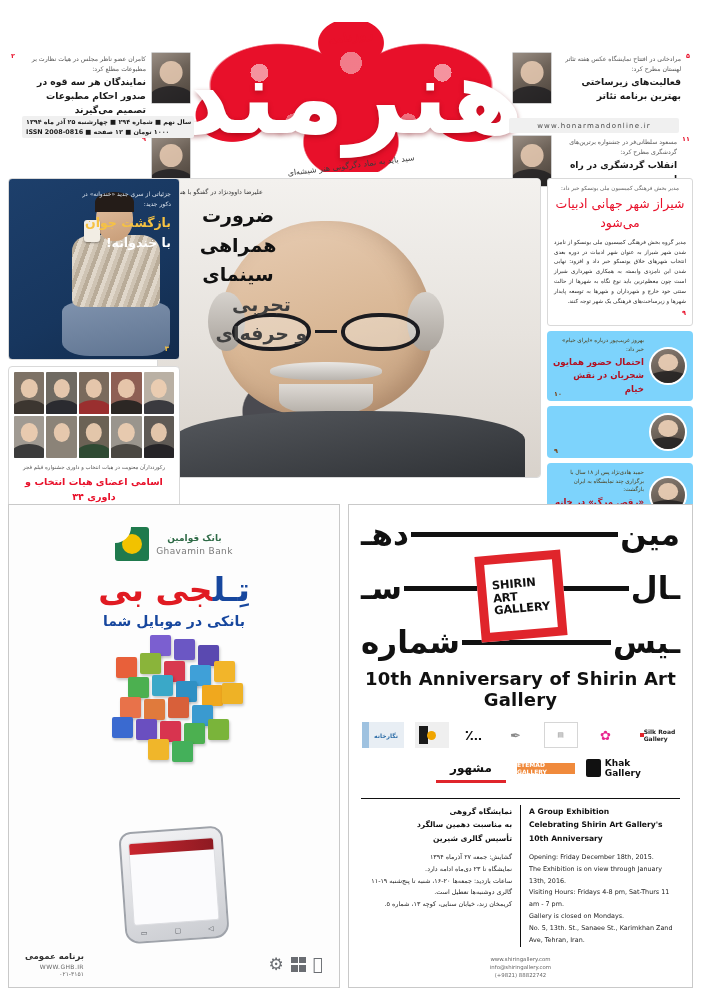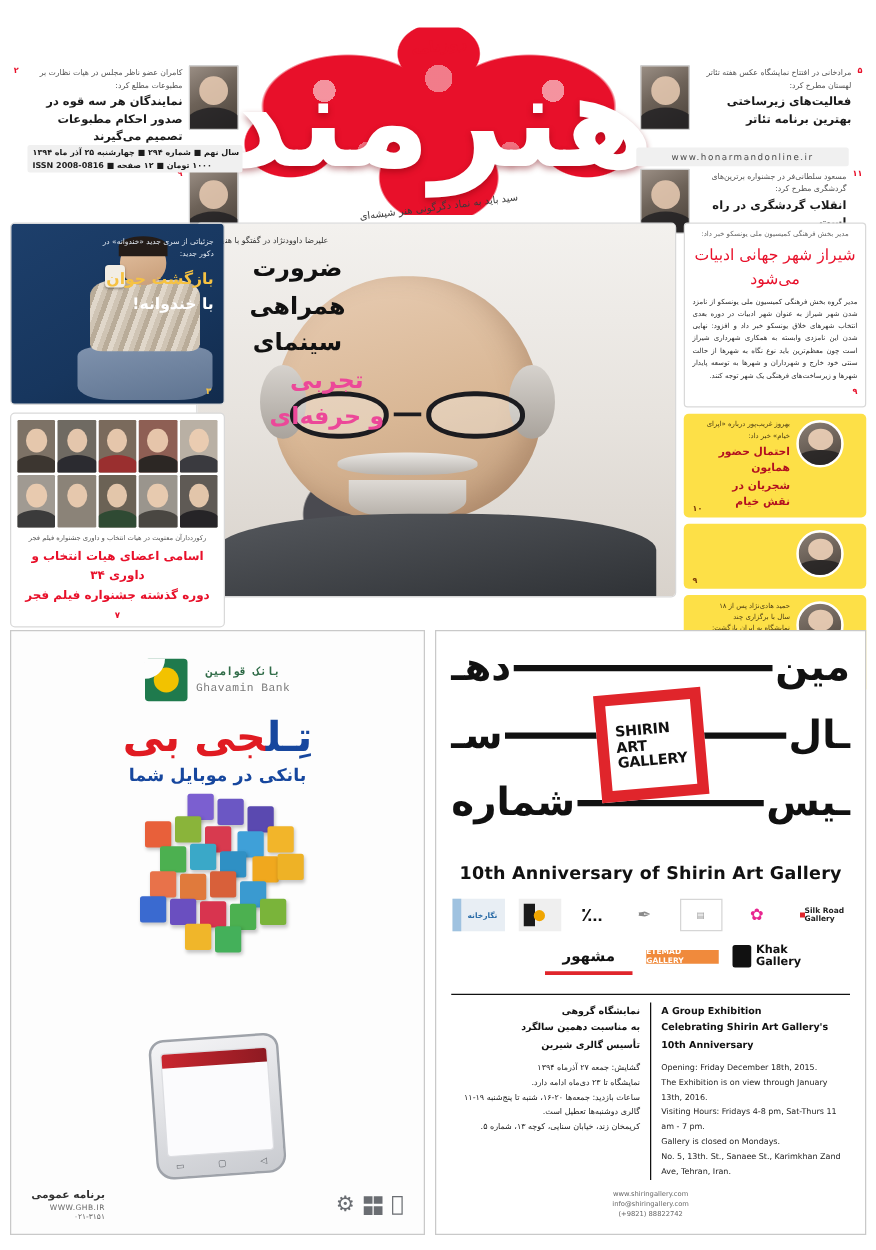--- a/index.html
+++ b/index.html
@@ -109,22 +109,22 @@
   .shiraz .sub { font-size: 5.6px; color: #666; text-align: center; line-height: 1.5; }
   .shiraz .head {
     font-size: 12.5px; font-weight: 400; color: #e8102a; text-align: center;
     line-height: 1.5; margin: 3px 0 5px;
   }
   .shiraz .body { font-size: 5.6px; color: #2a2a2a; text-align: justify; line-height: 1.75; }
   .shiraz .pg { font-size: 6.5px; color: #e8102a; font-weight: 700; text-align: right; margin-top: 3px; }
 
   
   .ocard {
-    margin-top: 5px; background: #fde047; border-radius: 4px;
-    padding: 5px 18px; display: flex; gap: 5px; align-items: flex-start;
+    margin-top: 5px; background: #7dd3fc; border-radius: 4px;
+    padding: 5px 6px; display: flex; gap: 5px; align-items: center;
     min-height: 52px; position: relative;
   }
   .ocard .avatar {
     width: 38px; height: 38px; flex: 0 0 38px; border-radius: 50%;
     border: 2px solid #fff; overflow: hidden; position: relative;
     background: linear-gradient(160deg, #8a7e74, #4e453d);
   }
   .ocard .avatar::before {
     content: ""; position: absolute; left: 50%; top: 14%;
     transform: translateX(-50%); width: 58%; height: 50%;
@@ -184,25 +184,25 @@
   }
   .mainstory .headline {
     position: absolute; top: 8px; left: 10px; width: 140px; text-align: left;
   }
   .mainstory .headline .sub {
     font-size: 6.4px; color: #333; line-height: 1.6; margin-bottom: 4px; text-align: left;
   }
   .mainstory .headline .h1 {
     font-size: 19px; font-weight: 700; line-height: 1.55; text-align: center; color: #111;
   }
-  .mainstory .headline .h1 .red { color: #ec4899; margin-left: 47px; }
+  .mainstory .headline .h1 .red { color: #404040; margin-left: 47px; }
 
   
   .blue-panel {
-    position: relative; height: 146px; border: 1px solid #d9d9d9; border-radius: 4px;
+    position: relative; height: 182px; border: 1px solid #d9d9d9; border-radius: 4px;
     overflow: hidden; background: linear-gradient(150deg, #1d3f6b 0%, #17365e 60%, #122b4c 100%);
   }
   .blue-panel .person {
     position: absolute; right: 2px; bottom: 0; width: 72%; height: 94%;
   }
   .blue-panel .p-head {
     position: absolute; left: 34%; top: 4%; width: 30%; height: 26%;
     border-radius: 48%; background: linear-gradient(160deg,#e4c2a2,#c79c77);
   }
   .blue-panel .p-hair {
@@ -262,21 +262,21 @@
     width: 34px; height: 34px; background: #1f7a4d; border-radius: 3px; position: relative;
   }
   .bank-mark::before {
     content: ""; position: absolute; left: 7px; top: 7px; width: 20px; height: 20px;
     border-radius: 50%; background: #f2c200;
   }
   .bank-mark::after {
     content: ""; position: absolute; left: 0; top: 0; width: 16px; height: 16px;
     background: #fdfdfd; border-radius: 0 0 100% 0;
   }
-  .bank-names { text-align: center; font-family: Liberation Mono, monospace; }
+  .bank-names { text-align: center; }
   .bank-fa { font-size: 9px; color: #2f6b47; font-weight: 700; line-height: 1.4; }
   .bank-en { font-size: 9px; color: #7a7a7a; letter-spacing: .4px; direction: ltr; margin-top: 2px; }
 
   .bank-title { text-align: center; margin-top: 10px; }
   .bank-title .l1 { font-size: 33px; font-weight: 700; line-height: 1.15; }
   .bank-title .l1 .r { color: #e01b22; }
   .bank-title .l1 .b { color: #17479e; }
   .bank-title .l2 { font-size: 14px; font-weight: 700; color: #17479e; margin-top: 4px; }
 
   .bank-art { position: relative; flex: 1; margin-top: 2px; }
@@ -323,22 +323,22 @@
   .gal-line .word { font-size: 31px; font-weight: 700; color: #111; line-height: 1; white-space: nowrap; }
   .gal-line .bar { flex: 1; height: 5px; background: #111; margin: 0 2px; }
   .l-a { top: 4px; } .l-b { top: 58px; } .l-c { top: 112px; }
   .gal-logo {
     position: absolute; left: 50%; top: 38px; transform: translateX(-50%) rotate(-5deg);
     width: 86px; height: 86px; border: 9px solid #e0252b; background: #fff; z-index: 4;
     display: flex; align-items: center; justify-content: center;
   }
   .gal-logo .lt { direction: ltr; text-align: left; font-size: 11.5px; font-weight: 700; line-height: 1.12; color: #111; letter-spacing: -.2px; }
   .gal-en {
-    text-align: center; direction: ltr; font-size: 14px; font-weight: 700;
-    color: #111; margin-top: 24px; letter-spacing: .2px;
+    text-align: center; direction: ltr; font-size: 18px; font-weight: 700;
+    color: #111; margin-top: 10px; letter-spacing: .2px;
   }
 
   .sponsors { margin-top: 12px; }
   .sp-row { display: flex; align-items: center; justify-content: center; gap: 11px; margin-bottom: 7px; }
   .sp { height: 26px; display: flex; align-items: center; justify-content: center; font-weight: 700; direction: ltr; }
   .sp-1 { width: 42px; background: #e8eef4; color: #2e6ea8; font-size: 6px; border-left: 7px solid #9fc2e0; }
   .sp-2 { width: 34px; background: #efefef; position: relative; }
   .sp-2::after { content: ""; position: absolute; width: 9px; height: 9px; border-radius: 50%; background: #f0a500; }
   .sp-2::before { content: ""; position: absolute; left: 4px; top: 4px; width: 9px; height: 18px; background: #1a1a1a; }
   .sp-3 { width: 28px; color: #111; font-size: 15px; }

